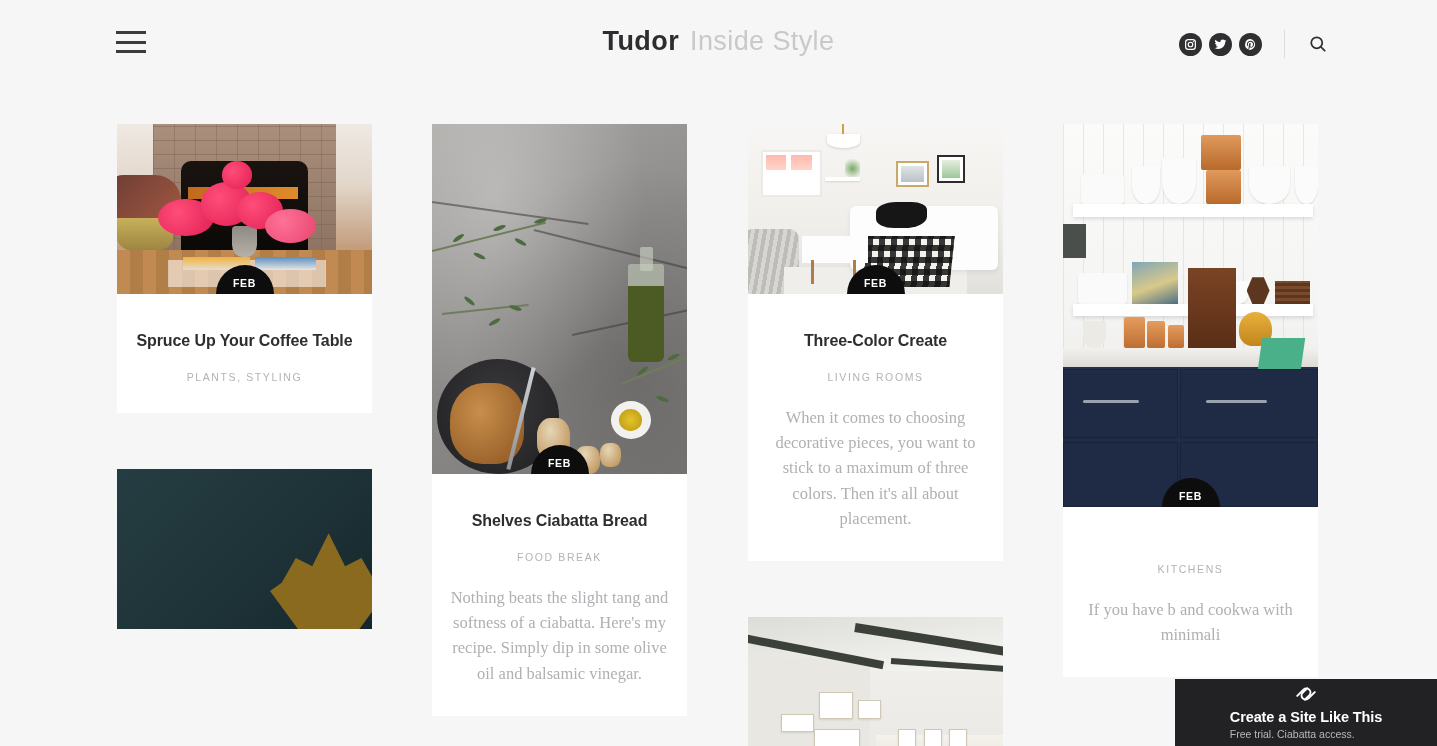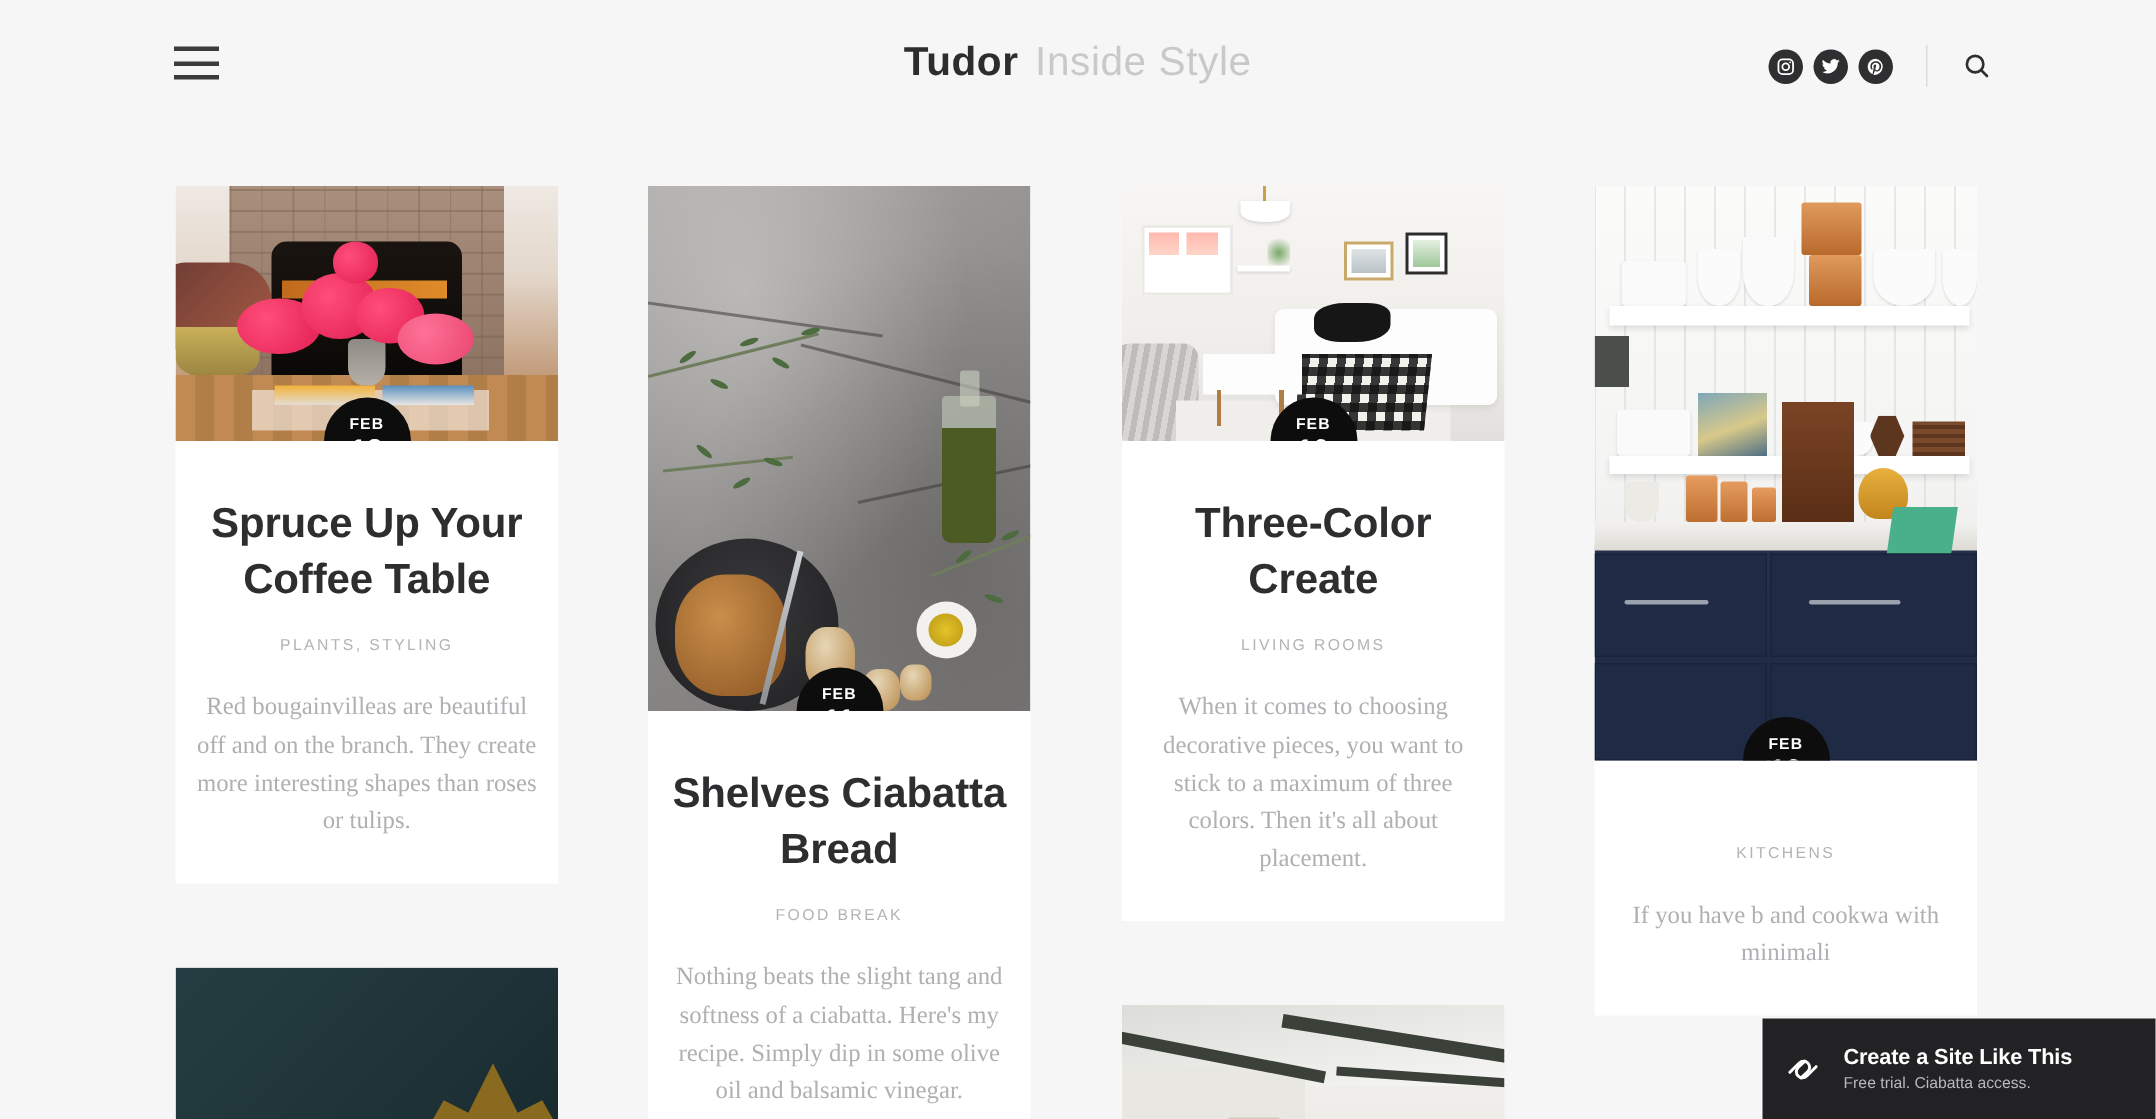--- a/index.html
+++ b/index.html
@@ -99,21 +99,21 @@
     color: #fff;
     display: flex; flex-direction: column; align-items: center; justify-content: center;
     z-index: 5;
     line-height: 1;
   }
   .date-mon { font-size: 10.5px; font-weight: 700; letter-spacing: 0.7px; }
   .date-day { font-size: 19px; font-weight: 700; margin-top: 3px; letter-spacing: 0.3px; }
 
   .card-body { padding: 36px 14px 30px; text-align: center; }
   .card-title {
-    font-size: 28px; font-weight: 700; color: #2e2e31;
+    font-size: 16px; font-weight: 700; color: #2e2e31;
     line-height: 1.33; letter-spacing: -0.1px;
   }
   .card-cat {
     margin-top: 20px;
     font-size: 10.5px; font-weight: 400; color: #b3b3b6;
     letter-spacing: 1.6px; text-transform: uppercase;
   }
   .card-excerpt {
     margin-top: 22px;
     font-family: "Liberation Serif", serif;
@@ -294,20 +294,21 @@
     background:linear-gradient(180deg,#f4f2ec,#e4e1d8); }
 
   
   .ss-banner {
     position: absolute; right: 0; bottom: 0;
     width: 262px; height: 67px;
     background: #222224;
     display: flex; align-items: center;
     z-index: 60;
     cursor: pointer;
+    flex-direction: column;
   }
   .ss-logo { width: 54px; display:flex; align-items:center; justify-content:center; }
   .ss-text { color:#fff; }
   .ss-title { font-size: 14.5px; font-weight: 700; letter-spacing: -0.1px; }
   .ss-sub { font-size: 10.5px; color: #b8b8ba; margin-top: 3px; }
 </style>
 </head>
 <body>
 
 <div class="site-header">
@@ -381,21 +382,20 @@
           <div class="flower" style="left:41%;top:22%;width:12%;height:16%"></div>
         </div>
         <div class="date-badge" style="bottom:-29px">
           <span class="date-mon">FEB</span>
           <span class="date-day">12</span>
         </div>
       </div>
       <div class="card-body">
         <h2 class="card-title">Spruce Up Your Coffee Table</h2>
         <div class="card-cat">PLANTS, STYLING</div>
-        <p class="card-excerpt">Red bougainvilleas are beautiful off and on the branch. They create more interesting shapes than roses or tulips.</p>
       </div>
     </article>
 
     <article class="card">
       <div class="card-thumb" style="height:160px">
         <div class="thumb-img img-teal">
           <div class="goldleaf"></div>
         </div>
       </div>
     </article>

